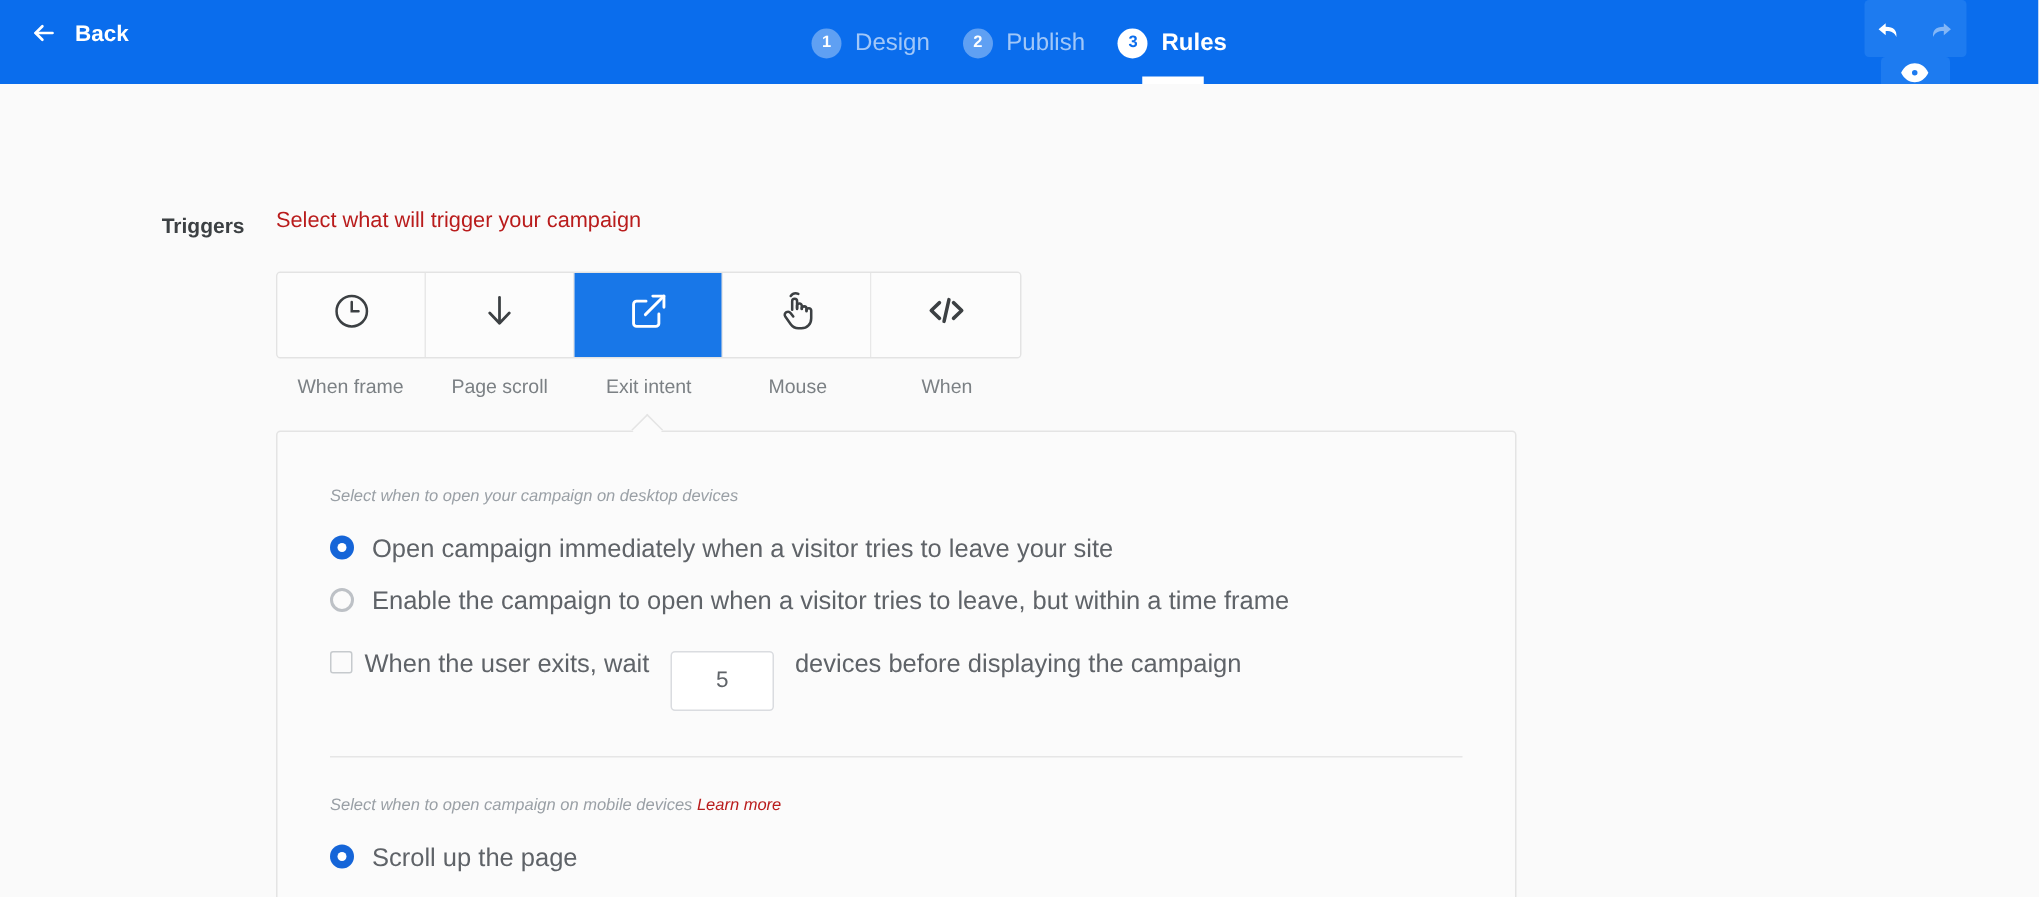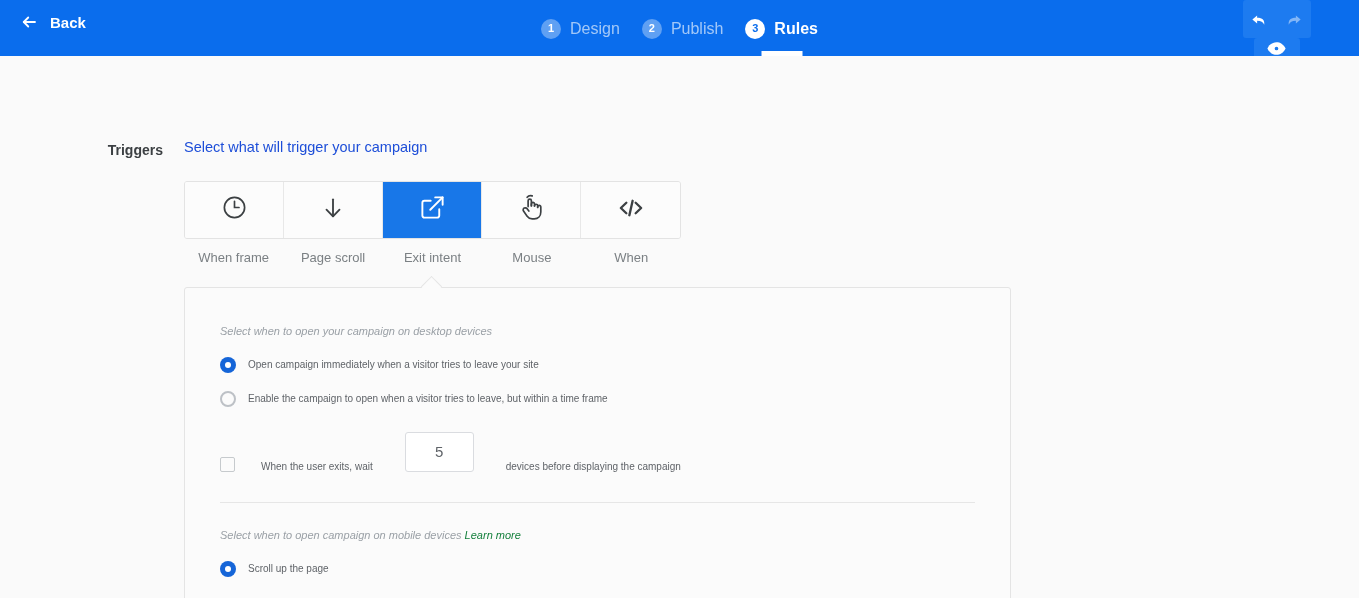--- a/index.html
+++ b/index.html
@@ -176,21 +176,21 @@
     text-align: right;
     padding-right: 21px;
     font-size: 14px;
     font-weight: bold;
     color: #3c4043;
     padding-top: 2px;
   }
   .section-body { flex: 1; }
   .helper-text {
     font-size: 14.5px;
-    color: #1d4ed8;
+    color: #b91c1c;
     margin: 0 0 26px 0;
     line-height: 1;
   }
 
   
   .trigger-bar {
     display: flex;
     width: 497px;
     border: 1px solid #e3e3e3;
     border-radius: 3px;
@@ -240,21 +240,21 @@
     border-top: 1px solid #e4e4e4;
     transform: rotate(45deg);
   }
   .panel-title {
     font-size: 11px;
     color: #9aa0a6;
     margin: 0 0 20px 0;
     font-style: italic;
   }
   .panel-title a {
-    color: #15803d;
+    color: #b91c1c;
     text-decoration: none;
     cursor: pointer;
   }
   .opt-row {
     display: flex;
     align-items: center;
     gap: 12px;
     margin-bottom: 18px;
     cursor: pointer;
   }
@@ -273,35 +273,35 @@
   }
   .radio.on::after {
     content: "";
     position: absolute;
     left: 5px; top: 5px;
     width: 6px; height: 6px;
     border-radius: 50%;
     background: #fff;
   }
   .opt-label {
-    font-size: 10px;
+    font-size: 17px;
     color: #5f6368;
     line-height: 1;
   }
   .checkbox {
     width: 15px; height: 15px;
     border: 1.5px solid #c6cacd;
     border-radius: 2px;
     background: #fbfbfb;
     flex: none;
   }
   .wait-row {
     display: flex;
-    align-items: flex-end;
-    gap: 26px;
+    align-items: flex-start;
+    gap: 8px;
     margin-top: 25px;
   }
   .num-input {
     width: 69px;
     height: 40px;
     border: 1px solid #dadce0;
     border-radius: 3px;
     background: #fff;
     text-align: center;
     font-size: 15px;

